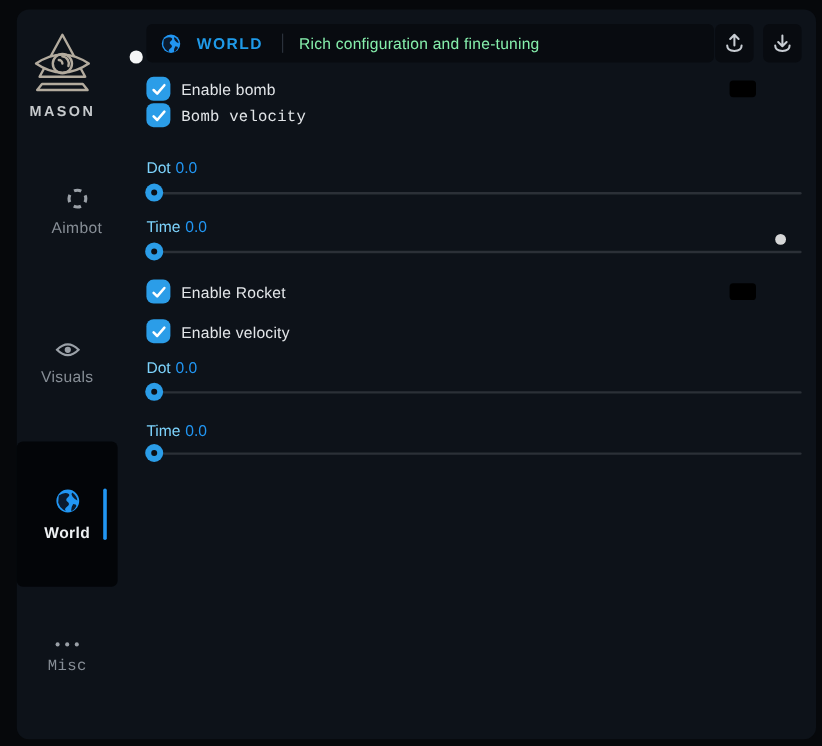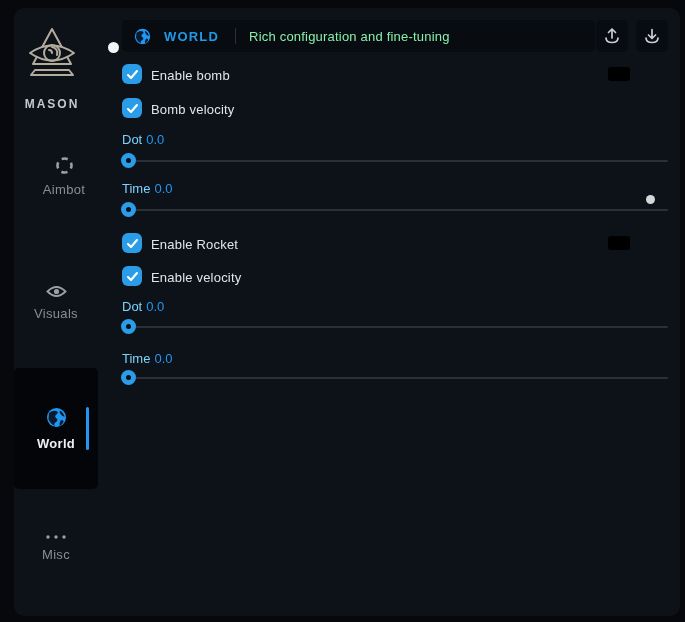--- a/index.html
+++ b/index.html
@@ -13,32 +13,32 @@
   .window {
     position:absolute; left:14px; top:8px; width:666px; height:608px;
     background:#0d1219; border-radius:10px;
   }
 
   
   .sidebar { position:absolute; left:0; top:0; width:96px; height:100%; }
   .brand { position:absolute; left:0; top:18px; width:76px; text-align:center; }
   .brand svg { display:block; margin:0 auto; }
   .brand-name {
-    margin-top:15px; font-size:12px; font-weight:bold; letter-spacing:2px;
+    margin-top:4px; font-size:12px; font-weight:bold; letter-spacing:2px;
     color:#c6c9cc;
   }
   .nav-item {
     position:absolute; left:0; width:84px;
     display:flex; flex-direction:column; align-items:center; gap:7px;
     cursor:pointer;
   }
   .nav-item .nav-label { font-size:13px; color:#878e96; letter-spacing:.3px; }
   .nav-aimbot { top:148px;padding-left:16px; }
   .nav-visuals { top:276px; }
-  .nav-misc { top:526px; }
+  .nav-misc { top:526px;font-family:Liberation Mono, monospace; }
   .nav-world {
     top:360px; height:121px; justify-content:center; gap:8px;
     background:#030508; border-radius:5px;
   }
   .nav-world .nav-label { color:#edf0f2; font-weight:bold; }
   .active-bar {
     position:absolute; right:9px; top:39px; width:3px; height:43px;
     background:#2196f3; border-radius:2px;
   }
 
@@ -87,21 +87,21 @@
   }
   .thumb {
     position:absolute; left:-1px; top:0; width:15px; height:15px;
     background:#2b9de8; border-radius:50%;
     display:flex; align-items:center; justify-content:center;
   }
   .thumb-dot { width:5px; height:5px; border-radius:50%; background:#0c1016; }
 
   
   .row-enable-bomb   { top:56px; }
-  .row-bomb-velocity { top:90px; }
+  .row-bomb-velocity { top:78px;font-family:Liberation Mono, monospace; }
   .lbl-bomb-dot      { top:124px; }
   .sld-bomb-dot      { top:145px; }
   .lbl-bomb-time     { top:173px; }
   .sld-bomb-time     { top:194px; }
   .row-enable-rocket   { top:225px;padding-left:28px; }
   .row-rocket-velocity { top:258px; }
   .lbl-rocket-dot      { top:291px; }
   .sld-rocket-dot      { top:311px; }
   .lbl-rocket-time     { top:343px; }
   .sld-rocket-time     { top:362px; }

